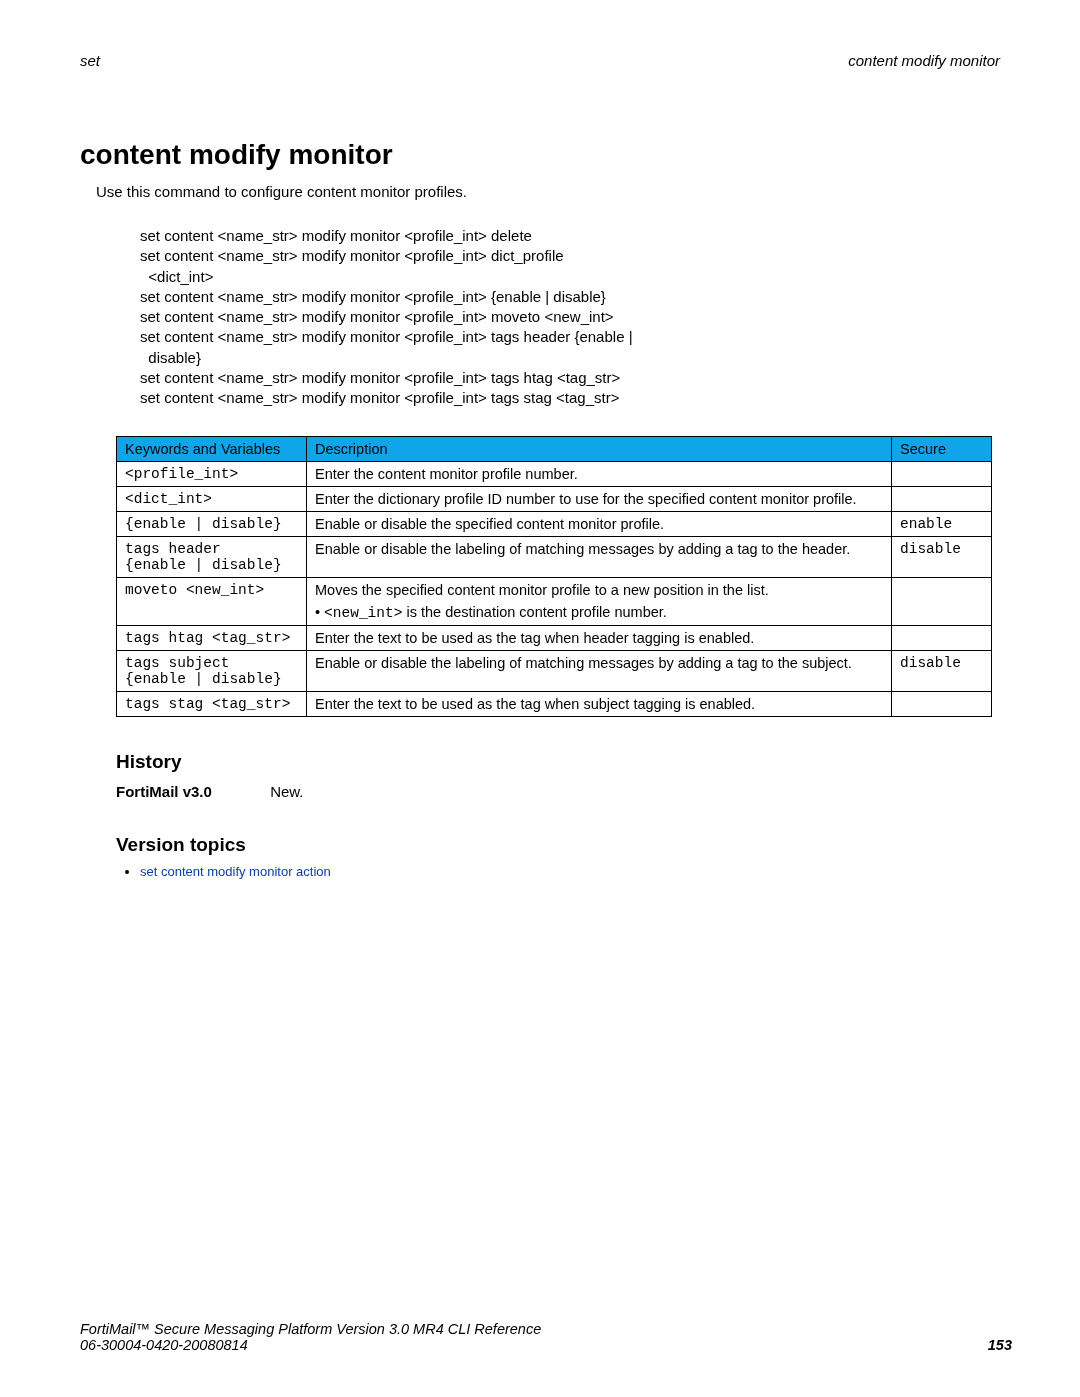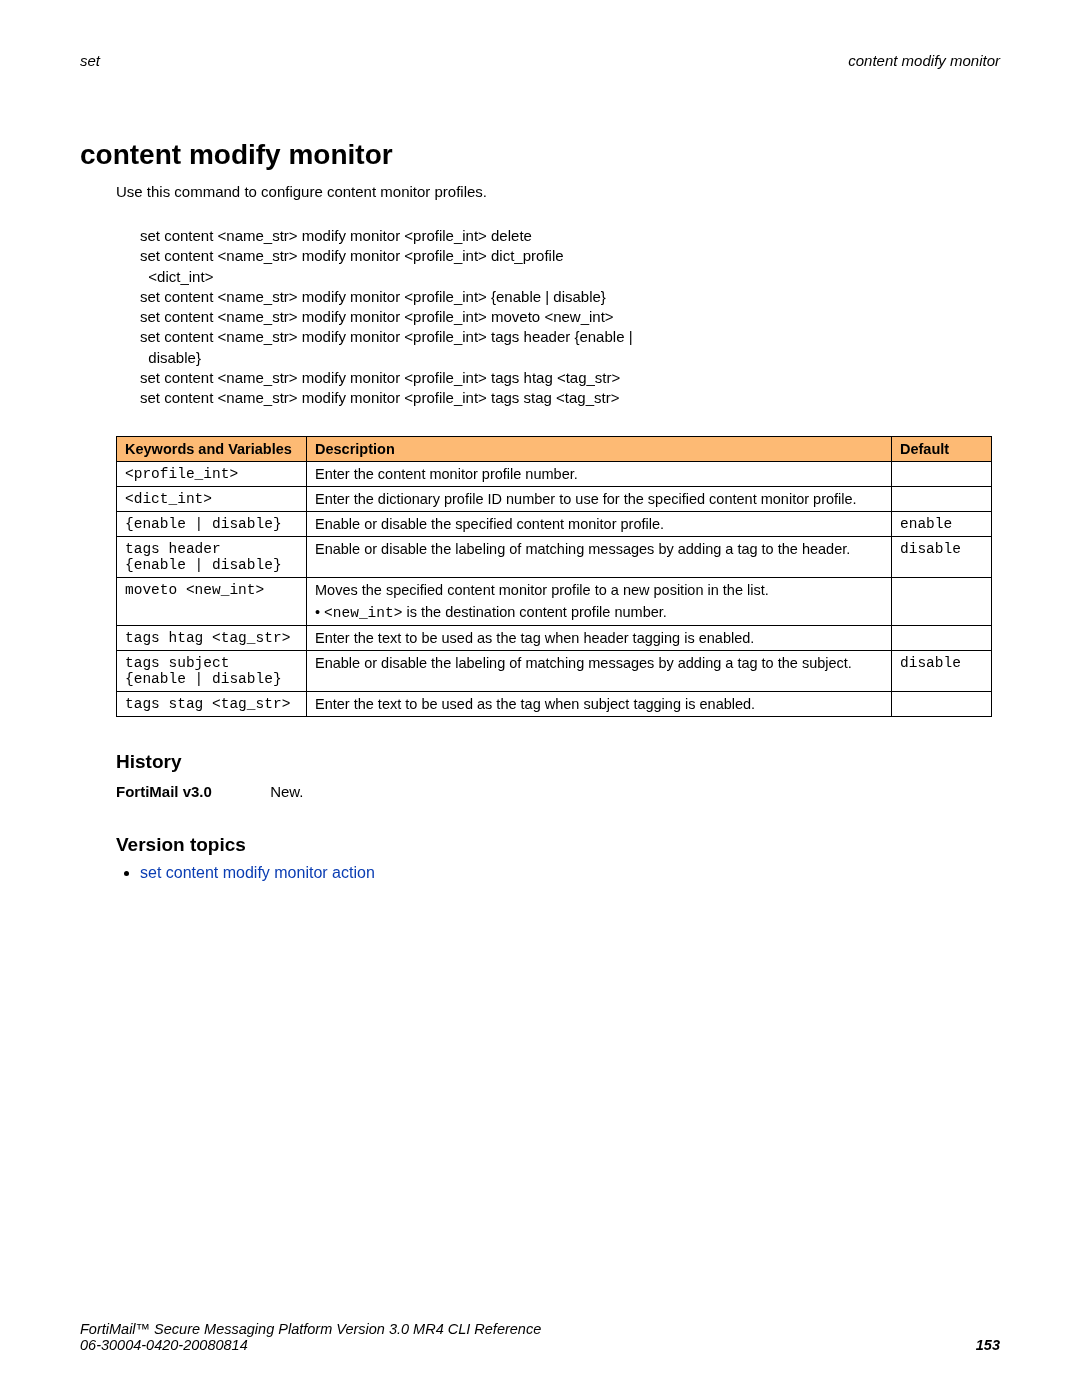--- a/index.html
+++ b/index.html
@@ -23,21 +23,21 @@
     display: flex;
     justify-content: space-between;
     margin-bottom: 70px;
   }
   h1.title {
     font-size: 28px;
     font-weight: bold;
     margin: 0 0 12px 0;
   }
   .intro {
-    margin: 0 0 26px 36px;
+    margin: 0 0 26px 16px;
     font-size: 15px;
   }
   h2.section {
     font-size: 19px;
     font-weight: bold;
     margin: 0 0 8px 36px;
   }
   pre.syntax {
     font-family: Liberation Sans, sans-serif;
     font-size: 15px;
@@ -51,22 +51,22 @@
     width: 876px;
     font-size: 14.5px;
   }
   table.kv th, table.kv td {
     border: 1px solid #000;
     padding: 4px 8px;
     text-align: left;
     vertical-align: top;
   }
   table.kv th {
-    font-weight: bold;
-    background: #fdba74;
+    font-weight: normal;
+    background: #0ea5e9;
   }
   td.code, .mono {
     font-family: "Courier New", monospace;
     font-size: 14.5px;
   }
   .col-kw   { width: 190px; }
   .col-desc { width: auto; }
   .col-def  { width: 100px; }
   .desc-sub { margin-top: 6px; }
   .desc-sub .mono { }
@@ -83,30 +83,30 @@
     width: 150px;
   }
   .related-block {
     margin: 0 0 0 36px;
   }
   .related-block ul {
     margin: 6px 0 0 24px;
     padding: 0;
   }
   .related-block li {
-    font-size: 16px;
+    font-size: 13px;
   }
   .related-block a {
     color: #0a3db3;
     text-decoration: none;
   }
   .footer {
     position: absolute;
     left: 80px;
-    right: 80px;
+    right: 68px;
     bottom: 44px;
     font-style: italic;
     font-size: 14.5px;
     display: flex;
     justify-content: space-between;
     align-items: flex-end;
   }
   .footer .pagenum {
     font-weight: bold;
   }
@@ -138,21 +138,21 @@
   <table class="kv">
     <colgroup>
       <col class="col-kw">
         <col class="col-desc">
         <col class="col-def">
     </colgroup>
     <thead>
       <tr>
         <th>Keywords and Variables</th>
         <th>Description</th>
-        <th>Default</th>
+        <th>Secure</th>
       </tr>
     </thead>
     <tbody>
         <tr>
           <td class="code" style="white-space: pre-line;">&lt;profile_int&gt;</td>
           <td>
             <div>Enter the content monitor profile number.</div>
           </td>
           <td class="code"></td>
         </tr>

